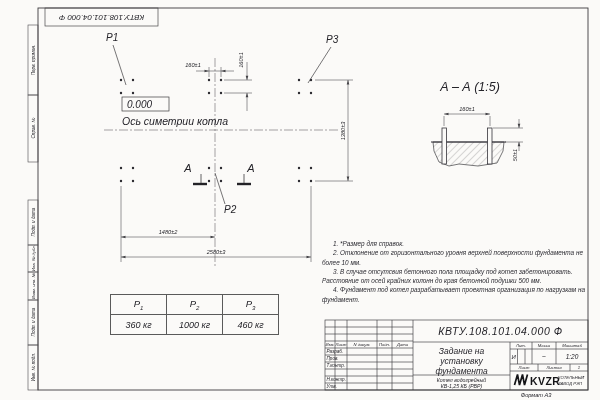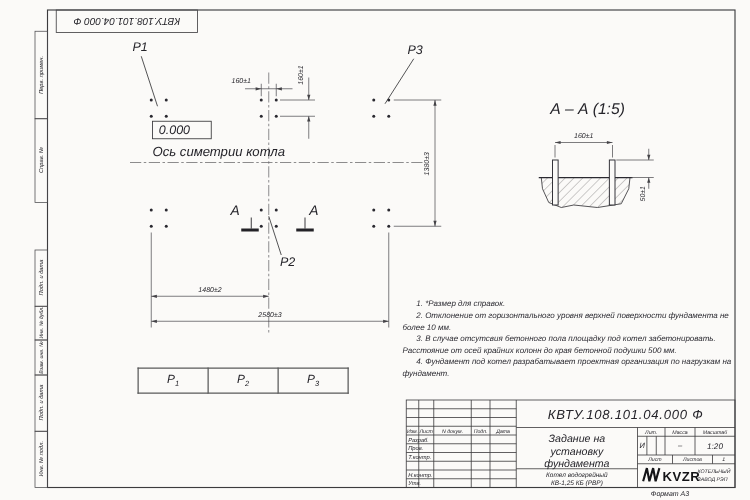--- a/index.html
+++ b/index.html
@@ -263,16 +263,21 @@
   <p>4. Фундамент под котел разрабатывает проектная организация по нагрузкам на фундамент.</p>
 </div>
 
 <table class="ptable">
   <tbody>
     <tr class="hd">
       <td><span>P</span><sub>1</sub></td>
       <td><span>P</span><sub>2</sub></td>
       <td><span>P</span><sub>3</sub></td>
     </tr>
+    <tr>
+      <td>360 кг</td>
+      <td>1000 кг</td>
+      <td>460 кг</td>
+    </tr>
   </tbody>
 </table>
 
 </div>
 
 </body></html>

